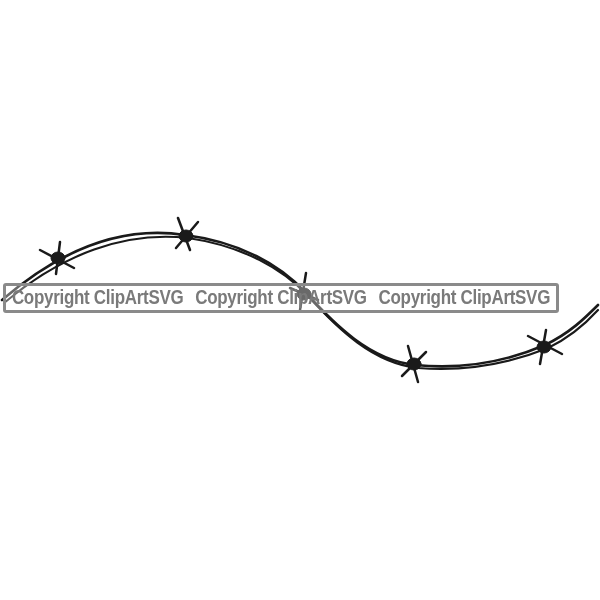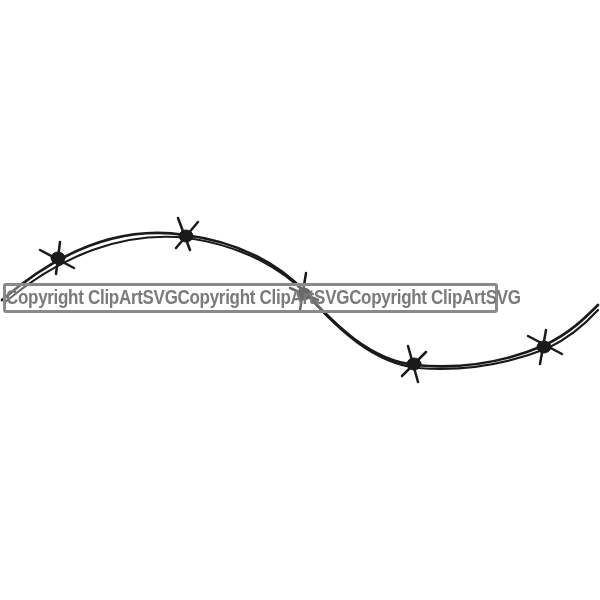--- a/index.html
+++ b/index.html
@@ -1,19 +1,19 @@
 <!DOCTYPE html>
 <html><head>
   <meta charset="utf-8">
   <style>
     html, body { margin: 0; padding: 0; background: #ffffff; }
     body { width: 600px; height: 600px; position: relative; overflow: hidden; }
     .art { position: absolute; left: 0; top: 0; width: 600px; height: 600px; }
     .watermark {
-      position: absolute; left: 3px; top: 283px; width: 495px; height: 30px;
+      position: absolute; left: 3px; top: 283px; width: 556px; height: 30px;
       border: 3px solid #8a8a8a; border-radius: 3px; box-sizing: border-box;
       display: flex; align-items: center; justify-content: space-around;
       background: rgba(255,255,255,0.35);
     }
     .wm-text {
       font-family: "Liberation Sans", sans-serif; font-weight: bold;
       font-size: 17px; color: #7a7a7a; letter-spacing: -0.3px;
       transform: scaleY(1.15);
       white-space: nowrap;
     }

